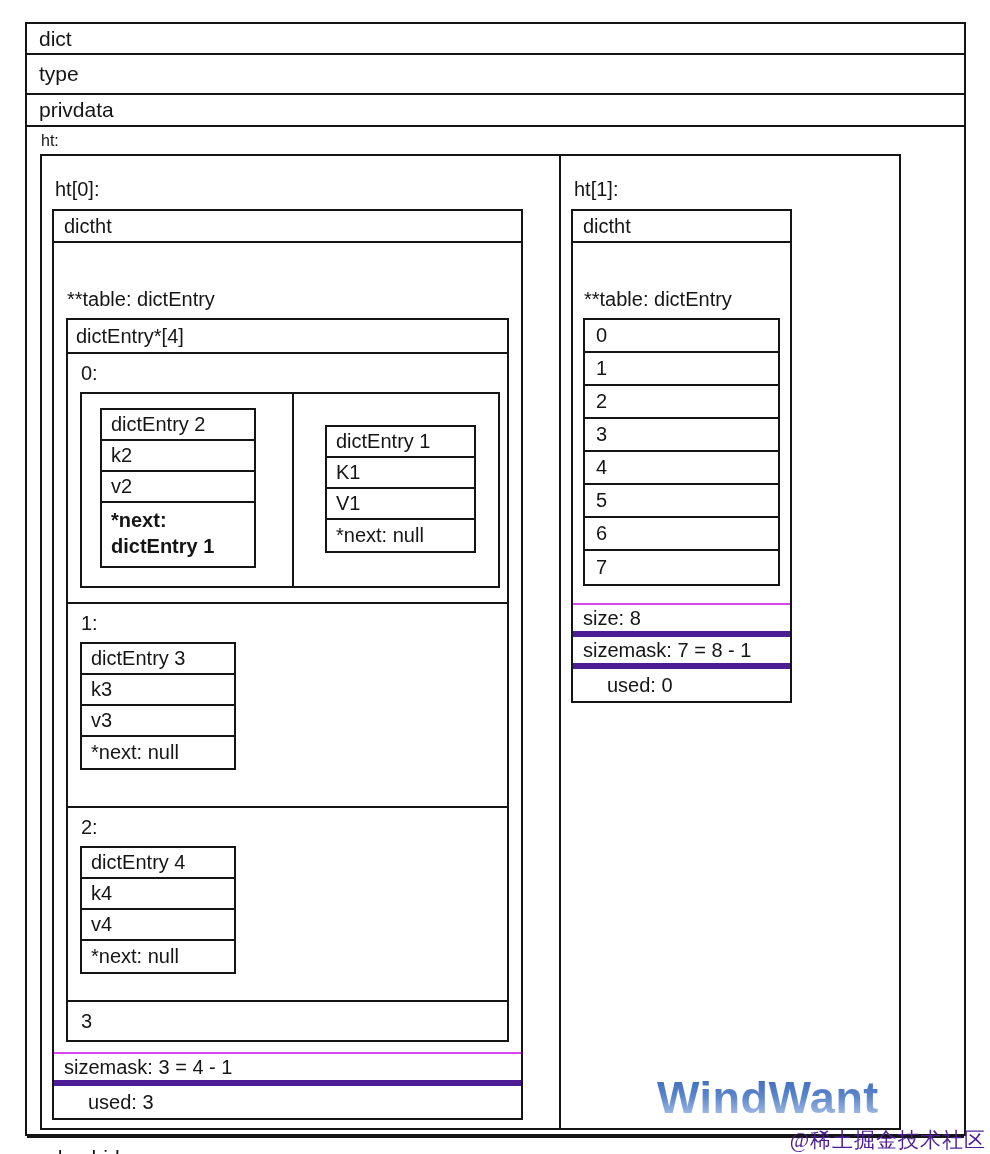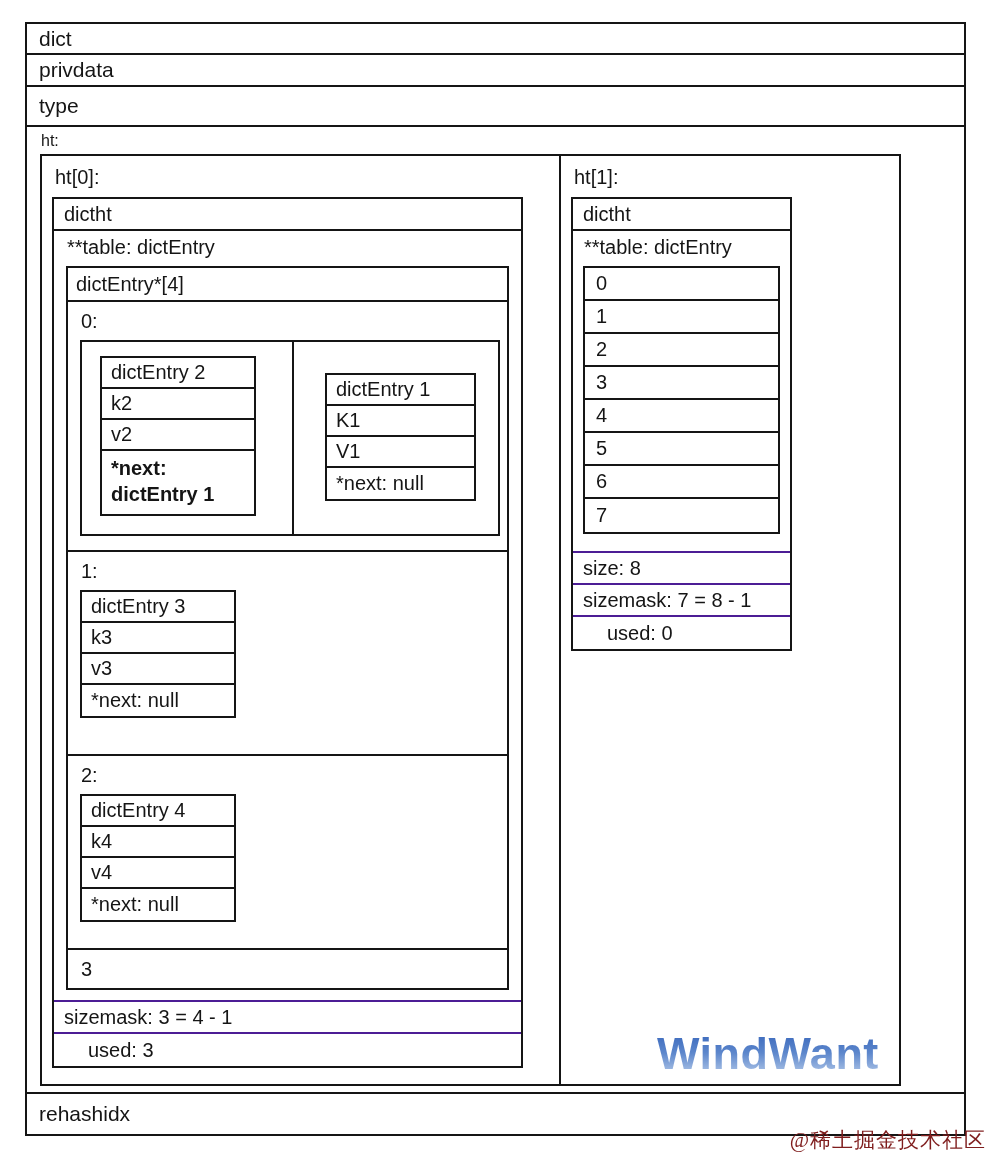--- a/index.html
+++ b/index.html
@@ -38,31 +38,31 @@
   .ht-container {
     border:2px solid #151515;
     width:861px;
     flex:1 1 auto;
     display:flex;
     margin-left:1px;
   }
   .ht-cell { padding:8px 10px; }
   .ht-cell--left  { width:519px; border-right:2px solid #151515; }
   .ht-cell--right { flex:1 1 auto; position:relative; }
-  .cell-label { font-size:20px; margin:2px 0 8px 3px; }
+  .cell-label { font-size:20px; margin:14px 0 8px 3px; }
 
   .dictht-box { border:2px solid #151515; background:#ffffff; }
   .dictht-box--left  { width:471px; }
   .dictht-box--right { width:221px; }
 
   .box-title {
     height:32px; border-bottom:2px solid #151515;
     display:flex; align-items:center; padding:0 10px; font-size:20px;
   }
-  .table-section { border-bottom:2px solid #4c1d95; padding:0 12px 10px 12px; }
+  .table-section { border-bottom:2px solid #d946ef; padding:0 12px 10px 12px;margin-top:40px; }
   .table-section--right { padding:0 10px 17px 10px; }
   .table-label { font-size:20px; padding:5px 0 7px 1px; }
 
   .array-box { border:2px solid #151515; }
   .array-title {
     height:34px; border-bottom:2px solid #151515;
     display:flex; align-items:center; padding:0 8px; font-size:20px;
   }
   .slot { border-bottom:2px solid #151515; padding:6px 10px 0 10px; }
   .slot:last-child { border-bottom:none; }
@@ -89,61 +89,61 @@
   .entry-row--tall {
     height:63px;
     flex-direction:column; align-items:flex-start; justify-content:space-between;
     padding:6px 9px 8px 9px;
     font-weight:bold;
   }
   .slot--s1 .entry-table { margin:0 0 36px 2px; }
   .slot--s2 .entry-table { margin:0 0 26px 2px; }
 
   .stat-row {
-    height:32px; border-bottom:2px solid #4c1d95;
+    height:32px; border-bottom:6px solid #4c1d95;
     display:flex; align-items:center; padding:0 10px; font-size:20px;
   }
   .stat-row:last-child { border-bottom:none;margin-left:24px; }
 
   .ht1-slot {
     height:33px; border-bottom:2px solid #151515;
     display:flex; align-items:center; padding:0 11px; font-size:20px;
   }
   .ht1-slot:last-child { border-bottom:none; }
 
   .windwant {
     position:absolute; left:96px; bottom:4px;
     font-size:45px; font-weight:600; letter-spacing:0.5px;
     background:linear-gradient(180deg,#3a68bc 8%, #5d87cc 48%, #c3d5ee 100%);
     -webkit-background-clip:text; background-clip:text;
     color:transparent;
   }
   .community-mark {
     position:absolute; right:4px; top:1126px;
-    font-size:21px; color:#7f1d1d;
+    font-size:21px; color:#4c1d95;
     font-family:"Liberation Serif", serif;
     letter-spacing:1px;
     text-align:right;
   }
 </style>
 </head>
 <body>
 
 <div class="outer">
 
   <div class="field-row row-dict">
     <span>dict</span>
   </div>
 
+  <div class="field-row row-type">
+    <span>type</span>
+  </div>
+
   <div class="field-row row-privdata">
     <span>privdata</span>
-  </div>
-
-  <div class="field-row row-type">
-    <span>type</span>
   </div>
 
   <div class="field-row row-ht">
     <div class="ht-label">ht:</div>
 
     <div class="ht-container">
 
       <div class="ht-cell ht-cell--left">
         <div class="cell-label">ht[0]:</div>
 

